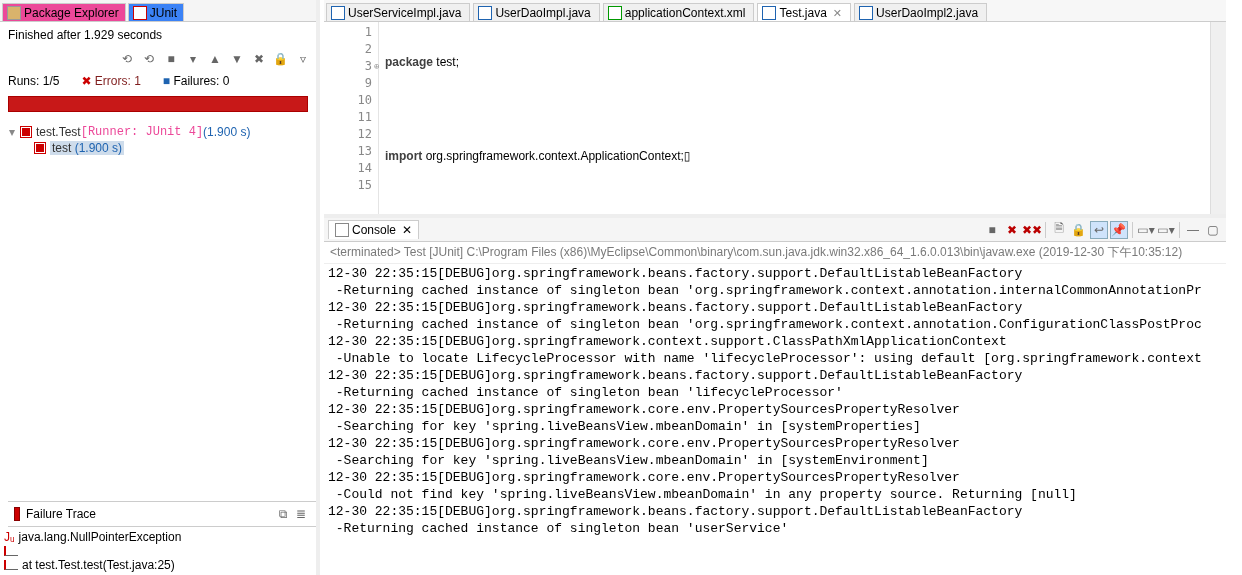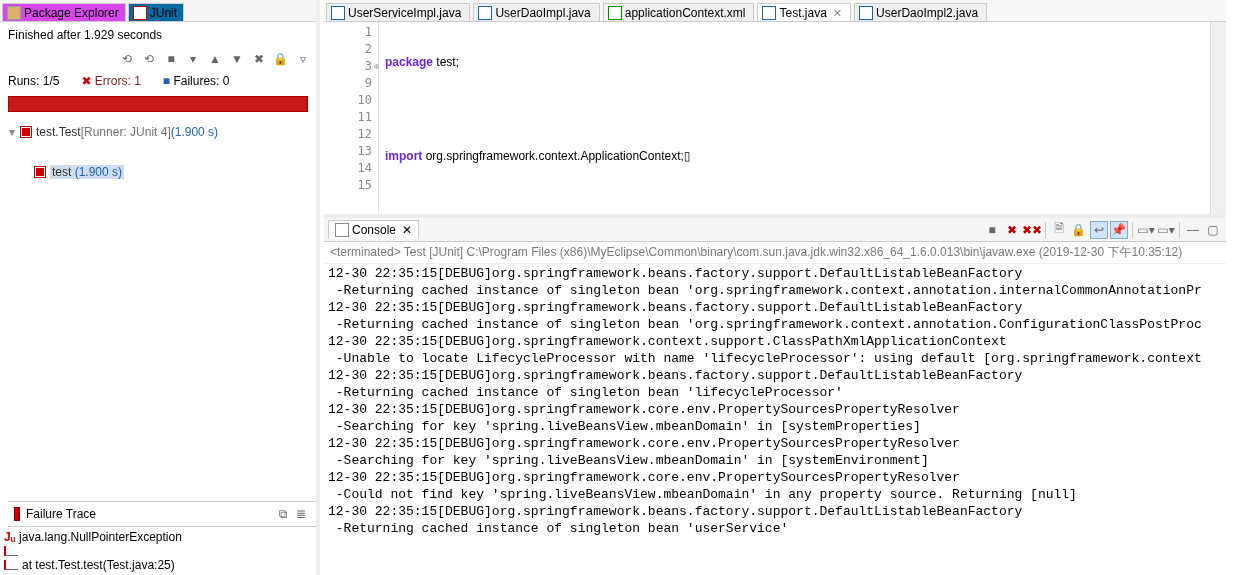--- a/index.html
+++ b/index.html
@@ -1,61 +1,61 @@
 <!DOCTYPE html>
 <html><head>
 <meta charset="utf-8">
 <style>
 * { margin:0; padding:0; box-sizing:border-box; font-family:"Microsoft YaHei",Tahoma,sans-serif; font-size:12px; }
 body { background:#fff; color:#000; overflow:hidden; width:1242px; height:575px; position:relative; }
 .row { display:flex; align-items:center; }
 .left-col { position:absolute; left:0; top:0; width:320px; height:575px; border-right:4px solid #eee; display:flex; flex-direction:column; }
 .right-col { position:absolute; left:324px; top:0; right:16px; height:575px; display:flex; flex-direction:column; }
 .view-tabs { height:22px; border-bottom:1px solid #ccc; display:flex; align-items:flex-end; padding:0 2px; background:#f5f5f5; }
-.view-tab { display:flex; align-items:center; padding:2px 6px 1px 4px; border:1px solid #ccc; border-bottom:none; background:#0369a1; margin-right:2px; cursor:pointer; }
-.view-tab.inactive { background:#d946ef;justify-content:center; }
+.view-tab { display:flex; align-items:center; padding:2px 6px 1px 4px; border:1px solid #ccc; border-bottom:none; background:#3b82f6; margin-right:2px; cursor:pointer; }
+.view-tab.inactive { background:#ec4899;justify-content:center; }
 .ic { display:inline-block; width:14px; height:14px; margin-right:3px; background:#ccc; border:1px solid #999; position:relative; }
 .ic.pkg { background:#d9b36c; }
 .ic.junit { background:#fff; border:1px solid #c00; }
 .ic.java { background:#fff; border:1px solid #1e63b0; }
 .ic.xml { background:#fff; border:1px solid #090; }
 .ic.cons { background:#fff; border:1px solid #888; }
 .status-line { padding:6px 8px; font-size:12px; }
 .runs-line { padding:4px 8px 8px 8px; display:flex; gap:22px; }
 .runs-line .err { color:#7f1d1d; }
 .runs-line .err::before { content:"✖ "; color:#c00; }
 .runs-line .fail::before { content:"■ "; color:#1e63b0; }
 .red-bar { height:16px; margin:0 8px 10px 8px; background:#c81818; border:1px solid #a00; }
 .tree { padding:2px 6px; flex:0 0 auto; }
 .tree-item { display:flex; align-items:center; padding:1px 0 1px 0; cursor:pointer; }
-.tree-item.lv2 { padding-left:28px;margin-top:24px; }
+.tree-item.lv2 { padding-left:28px; }
 .tree-item .sq { width:12px; height:12px; background:#fff; border:1px solid #c00; margin-right:4px; position:relative; }
 .tree-item .sq.red::after { content:""; position:absolute; left:1px; top:1px; width:8px; height:8px; background:#c00; }
 .tree-item .sel { background:#cedceb; padding:0 2px; }
 .tree .txt { color:#333; }
-.tree .gray { color:#737373; }
+.tree .gray { color:#ec4899;font-family:Liberation Mono, monospace; }
 .tree .blue { color:#1e63b0; }
 .toolbar { display:flex; justify-content:flex-end; padding:2px 4px; gap:4px; }
 .tb-btn { width:18px; height:18px; border:1px solid transparent; cursor:pointer; display:flex; align-items:center; justify-content:center; color:#666; }
 .ft-head { border-top:1px solid #ccc; border-bottom:1px solid #ccc; padding:3px 6px; display:flex; align-items:center; justify-content:space-between; background:#fff;margin-left:8px; }
 .ft-list { padding:2px 0; }
 .ft-row { display:flex; align-items:center; padding:1px 4px; cursor:pointer; white-space:nowrap; overflow:hidden; }
 .ft-row .ficn { width:14px; height:10px; margin-right:4px; border-left:2px solid #c00; border-bottom:1px solid #666; }
 .editor-area { display:flex; flex-direction:column; height:218px; border-bottom:4px solid #eee; }
 .ed-tabs { height:22px; display:flex; align-items:flex-end; padding-left:2px; border-bottom:1px solid #ccc; background:#f7f7f7; }
 .ed-tab { display:flex; align-items:center; padding:2px 8px 1px 4px; border:1px solid #ccc; border-bottom:none; margin-right:3px; background:#f0f0f0; cursor:pointer; }
 .ed-tab.active { background:#fff;text-align:right; }
 .ed-tab .x { margin-left:6px; color:#888; font-size:11px; }
 .ed-body { flex:1; display:flex; overflow:hidden; position:relative; }
 .gutter { width:55px; background:#fff; border-right:1px solid #e4e4e4; padding-top:2px; }
 .gutter .ln { height:17px; line-height:17px; text-align:right; padding-right:6px; color:#888; font-family:Consolas,monospace; font-size:12px; }
 .gutter .ln.fold::after { content:"⊕"; position:absolute; margin-left:2px; color:#999; font-size:9px; }
 .code { flex:1; padding-top:2px; font-family:Consolas,"Courier New",monospace; font-size:13px; white-space:pre; overflow:hidden; }
 .code .cl { height:17px; line-height:17px; padding-left:6px; }
-.kw { color:#6d28d9; font-weight:bold; }
+.kw { color:#404040; font-weight:bold; }
 .vs { width:16px; background:#f0f0f0; border-left:1px solid #ddd; }
 .console-area { flex:1; display:flex; flex-direction:column; overflow:hidden; }
 .con-head { height:24px; display:flex; align-items:center; border-bottom:1px solid #ccc; padding:0 4px; background:#f5f5f5; }
 .con-head .ctab { display:flex; align-items:center; padding:2px 6px; border:1px solid #ccc; border-bottom:none; background:#fff; cursor:pointer; }
 .con-toolbar { margin-left:auto; display:flex; gap:2px; align-items:center; }
 .con-toolbar .sep { width:1px; height:16px; background:#ccc; margin:0 2px; }
 .con-status { padding:2px 6px; color:#7a7a7a; font-size:11px; white-space:nowrap; overflow:hidden; border-bottom:1px solid #eee; }
 .con-status .em { font-style:normal; color:#7a7a7a; }
 .con-body { flex:1; overflow:auto; font-family:Consolas,"Courier New",monospace; font-size:13px; padding:1px 4px; line-height:17px; white-space:pre; }
 .tb-btn.hl { background:#cfe3fb; border:1px solid #8ab; }
@@ -111,21 +111,21 @@
       <span style="width:6px;height:14px;background:#c00;border:1px solid #800;margin-right:6px;"></span>
       <span>Failure Trace</span>
     </div>
     <div class="row">
       <span class="tb-btn">⧉</span>
       <span class="tb-btn">≣</span>
     </div>
   </div>
   <div class="ft-list">
     <div class="ft-row">
-        <span style="color:#c00;margin-right:4px;font-weight:bold;text-align:center;">Jᵤ</span>
+        <span style="color:#c00;margin-right:4px;font-weight:normal;text-align:center;">Jᵤ</span>
         <span>java.lang.NullPointerException</span>
       </div>
     <div class="ft-row">
         <span class="ficn"></span>
       </div>
     <div class="ft-row">
         <span class="ficn"></span>
         <span>at test.Test.test(Test.java:25)</span>
       </div>
   </div>

